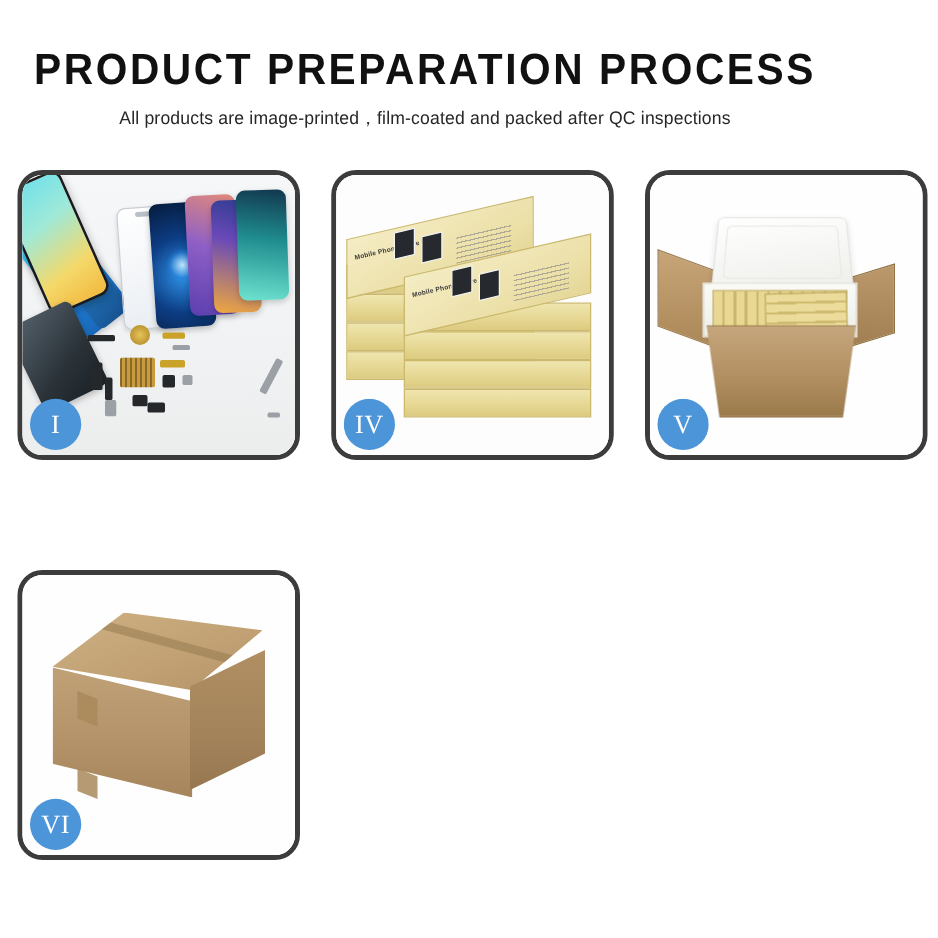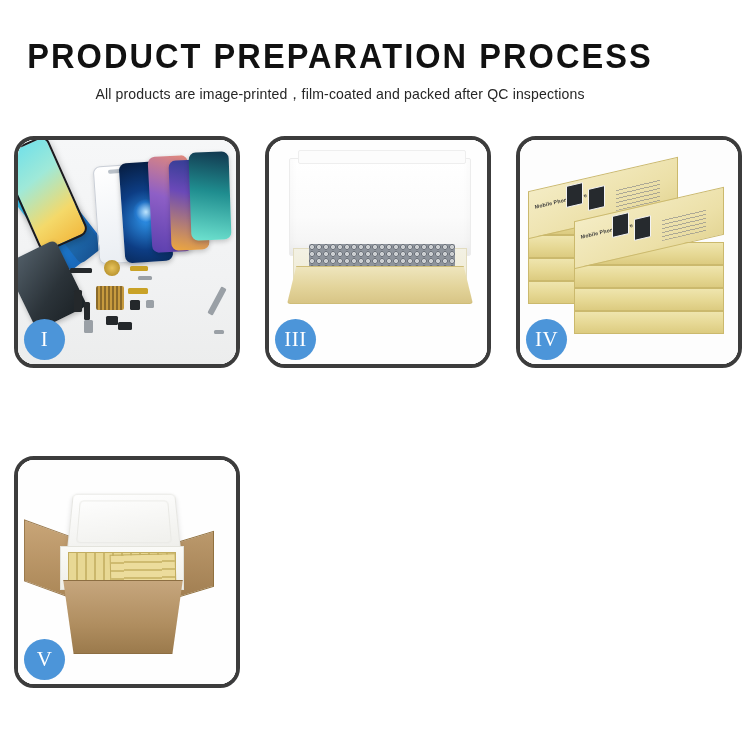--- a/index.html
+++ b/index.html
@@ -294,30 +294,20 @@
       <div class="chip dark" style="left:88px;  top:176px; width:12px; height:9px;"></div>
       <div class="chip silver" style="left:66px;  top:180px; width:9px;  height:13px;"></div>
       <div class="chip dark" style="left:100px; top:182px; width:14px; height:8px;"></div>
       <div class="chip silver" style="left:196px; top:146px; width:6px;  height:30px; transform:rotate(28deg);"></div>
       <div class="chip silver" style="left:196px; top:190px; width:10px; height:4px;"></div>
     </div>
     <div class="step-badge">I</div>
   </div>
 
 
-  <div class="process-panel">
-    <div class="panel-inner">
-      <div class="p3-bg"></div>
-      <div class="box3-lid"></div>
-      <div class="box3-wall"></div>
-      <div class="box3-bubble"></div>
-      <div class="box3-front"></div>
-    </div>
-    <div class="step-badge">III</div>
-  </div>
 
   <div class="process-panel">
     <div class="panel-inner">
       <div class="p4-bg"></div>
 
       <div class="stackbox" style="left:8px;  top:72px;"></div>
       <div class="stackbox" style="left:8px;  top:95px;"></div>
       <div class="stackbox" style="left:8px;  top:118px;"></div>
       <div class="stackbox" style="left:8px;  top:141px;"></div>
       <div class="stack-top" style="left:8px; top:34px;"></div>
@@ -346,14 +336,25 @@
       <div class="flap-r"></div>
       <div class="foam-lid"></div>
       <div class="foam-inner"></div>
       <div class="yboxes"></div>
       <div class="yboxes2"></div>
       <div class="carton-body"></div>
     </div>
     <div class="step-badge">V</div>
   </div>
 
+  <div class="process-panel">
+    <div class="panel-inner">
+      <div class="p6-bg"></div>
+      <div class="c6-top"></div>
+      <div class="c6-left"></div>
+      <div class="c6-right"></div>
+      <div class="c6-tape" style="left:44px;  top:96px;  width:16px; height:22px; transform:skewY(22deg);"></div>
+      <div class="c6-tape" style="left:44px;  top:158px; width:16px; height:18px; transform:skewY(22deg);"></div>
+    </div>
+    <div class="step-badge">VI</div>
+  </div>
 
 </div>
 
 </body></html>

